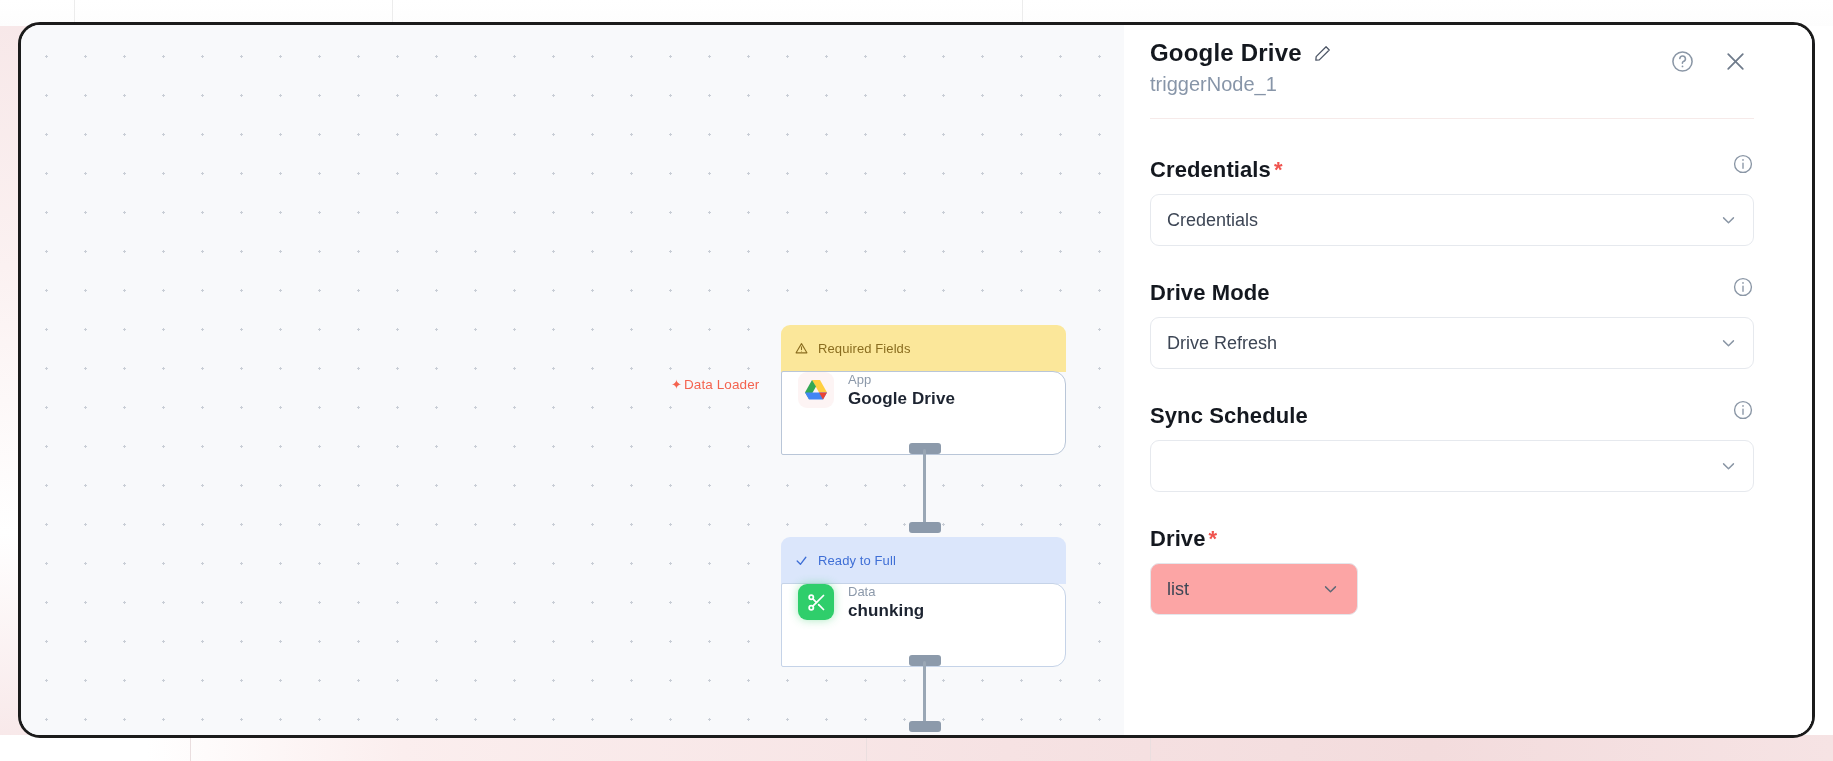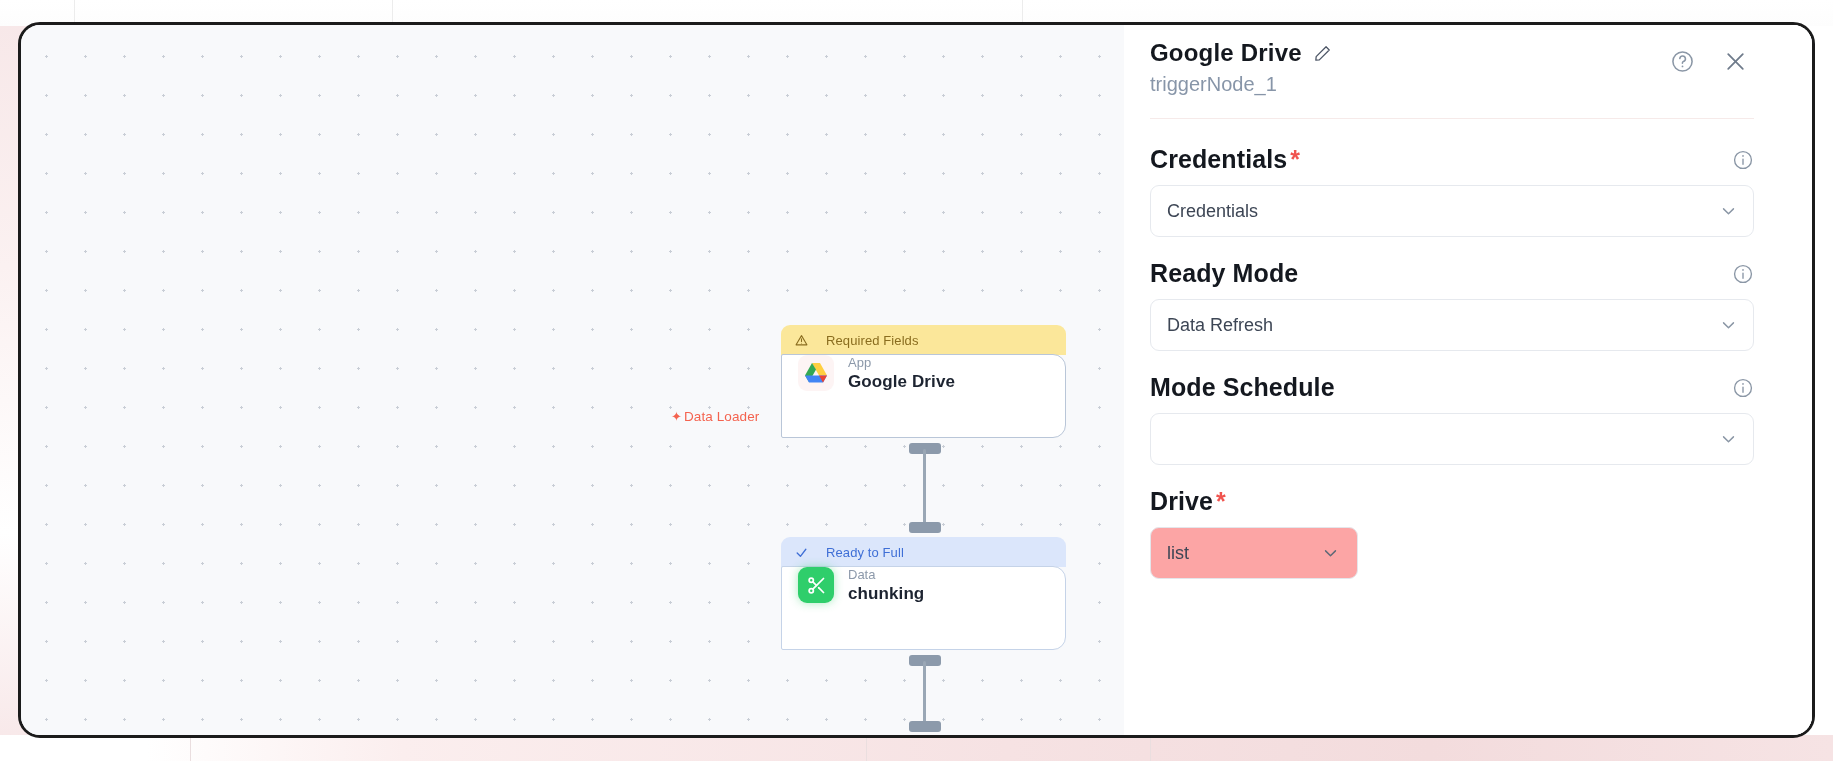--- a/index.html
+++ b/index.html
@@ -59,22 +59,22 @@
   .edge-label {
     position: absolute;
     font-size: 13.5px; color: #f4634f; white-space: nowrap;
     letter-spacing: .1px;
   }
   .edge-label .spark { display:inline-block; margin-right:2px; color:#f4634f; font-size:13px; }
 
   
   .node { position: absolute; width: 285px; }
   .node-banner {
-    height: 30px; border-radius: 9px 9px 0 0;
-    display: flex; align-items: center; gap: 18px;
+    height: 47px; border-radius: 9px 9px 0 0;
+    display: flex; align-items: center; gap: 10px;
     padding: 0 14px; font-size: 13px; letter-spacing: .1px;
   }
   .node-banner.warn { background: #fbe79a; color: #8a6d1f; }
   .node-banner.ready { background: #dbe6fb; color: #3f6fd6; }
   .node-body {
     position: relative;
     background: #ffffff;
     border: 1.6px solid #b9c6d8;
     border-radius: 2px 13px 13px 2px;
     height: 84px;
@@ -117,21 +117,21 @@
     margin: 22px 58px 0 26px; height: 1px; background: #f6eae9;
   }
 
   .panel-body { padding: 26px 58px 0 26px; overflow: hidden; flex: 1; }
   .field { margin-bottom: 22px; }
   .field-label-row {
     display: flex; align-items: center; justify-content: space-between;
     margin-bottom: 11px;
   }
   .field-label {
-    font-size: 25px; font-weight: 700; color: #14181f; letter-spacing: .1px;
+    font-size: 22px; font-weight: 700; color: #14181f; letter-spacing: .1px; margin-top: 12px;
   }
   .req { color: #f0544f; margin-left: 3px; font-weight: 700; }
   .select {
     position: relative;
     height: 52px; border: 1px solid #e6e9ee; border-radius: 9px;
     background: #ffffff;
     display: flex; align-items: center; padding: 0 44px 0 16px;
     font-size: 18px; color: #3d4655; cursor: pointer;
   }
   .select.narrow {
@@ -155,21 +155,21 @@
   <div class="bg-top-div" style="left:1022px"></div>
   <div class="bg-bottom-strip"></div>
   <div class="bg-bottom-div" style="left:190px"></div>
   <div class="bg-bottom-div" style="left:866px"></div>
   <div class="bg-bottom-div" style="left:1150px"></div>
 
   <div id="frame">
 
     <div id="canvas">
 
-      <div class="edge-label" style="left:650px; top:384px">
+      <div class="edge-label" style="left:650px; top:352px">
         <span class="spark">✦</span><span>Data Loader</span>
       </div>
 
       <div class="node" style="left:760px; top:300px">
         <div class="node-banner warn">
           <span>
             <svg width="13" height="13" viewBox="0 0 24 24" fill="none" stroke="#8a6d1f" stroke-width="2" stroke-linecap="round" stroke-linejoin="round">
               <path d="M12 3 L22 20 L2 20 Z"></path>
                 <line x1="12" y1="9" x2="12" y2="14"></line>
               <circle cx="12" cy="17.3" r=".9" fill="#8a6d1f" stroke="none"></circle>
@@ -284,42 +284,42 @@
             <span class="chev">
               <svg width="17" height="17" viewBox="0 0 24 24" fill="none" stroke="#8b97a6" stroke-width="2" stroke-linecap="round" stroke-linejoin="round">
                 <polyline points="5,9 12,16 19,9"></polyline>
               </svg>
             </span>
           </div>
         </div>
 
         <div class="field">
           <div class="field-label-row">
-            <span class="field-label">Ready Mode</span>
+            <span class="field-label">Drive Mode</span>
             <span class="icon-btn">
               <svg width="22" height="22" viewBox="0 0 24 24" fill="none" stroke="#8b97a6" stroke-width="1.5">
                 <circle cx="12" cy="12" r="9.2"></circle>
                 <line x1="12" y1="11" x2="12" y2="16.6" stroke-linecap="round"></line>
                 <circle cx="12" cy="7.6" r=".95" fill="#8b97a6" stroke="none"></circle>
               </svg>
             </span>
           </div>
           <div class="select">
-            <span>Data Refresh</span>
+            <span>Drive Refresh</span>
             <span class="chev">
               <svg width="17" height="17" viewBox="0 0 24 24" fill="none" stroke="#8b97a6" stroke-width="2" stroke-linecap="round" stroke-linejoin="round">
                 <polyline points="5,9 12,16 19,9"></polyline>
               </svg>
             </span>
           </div>
         </div>
 
         <div class="field">
           <div class="field-label-row">
-            <span class="field-label">Mode Schedule</span>
+            <span class="field-label">Sync Schedule</span>
             <span class="icon-btn">
               <svg width="22" height="22" viewBox="0 0 24 24" fill="none" stroke="#8b97a6" stroke-width="1.5">
                 <circle cx="12" cy="12" r="9.2"></circle>
                 <line x1="12" y1="11" x2="12" y2="16.6" stroke-linecap="round"></line>
                 <circle cx="12" cy="7.6" r=".95" fill="#8b97a6" stroke="none"></circle>
               </svg>
             </span>
           </div>
           <div class="select">
             <span></span>

